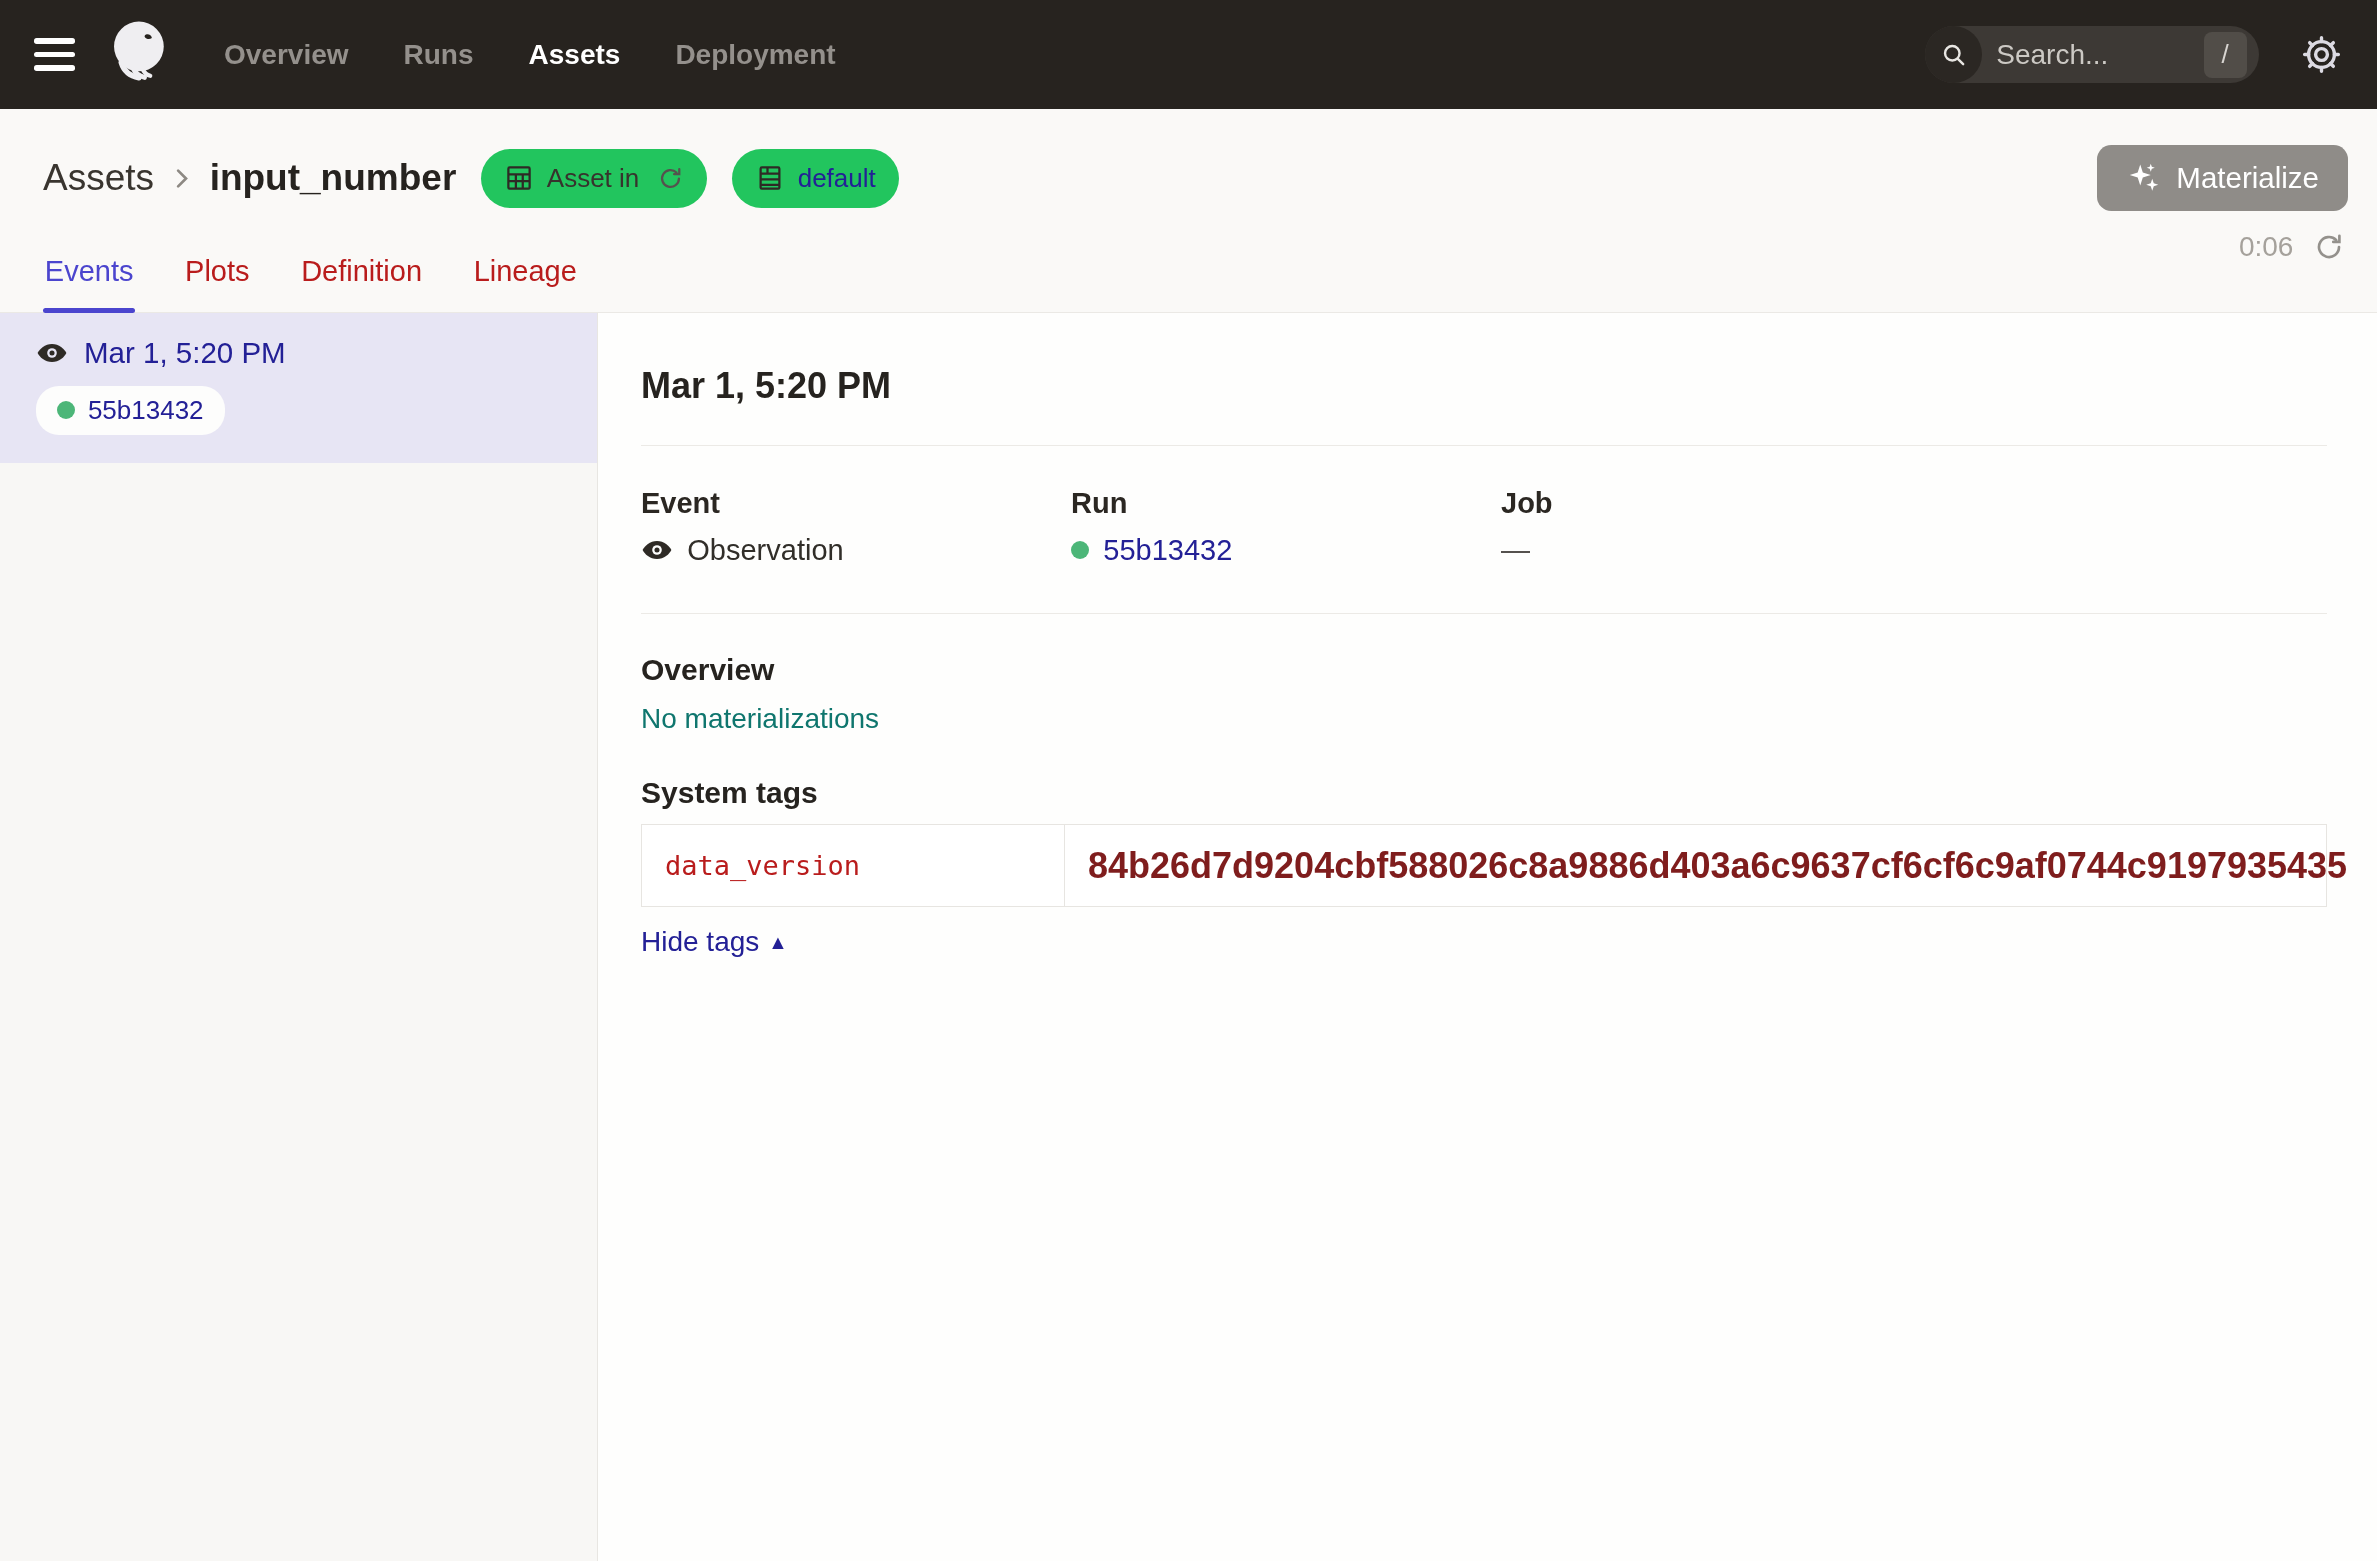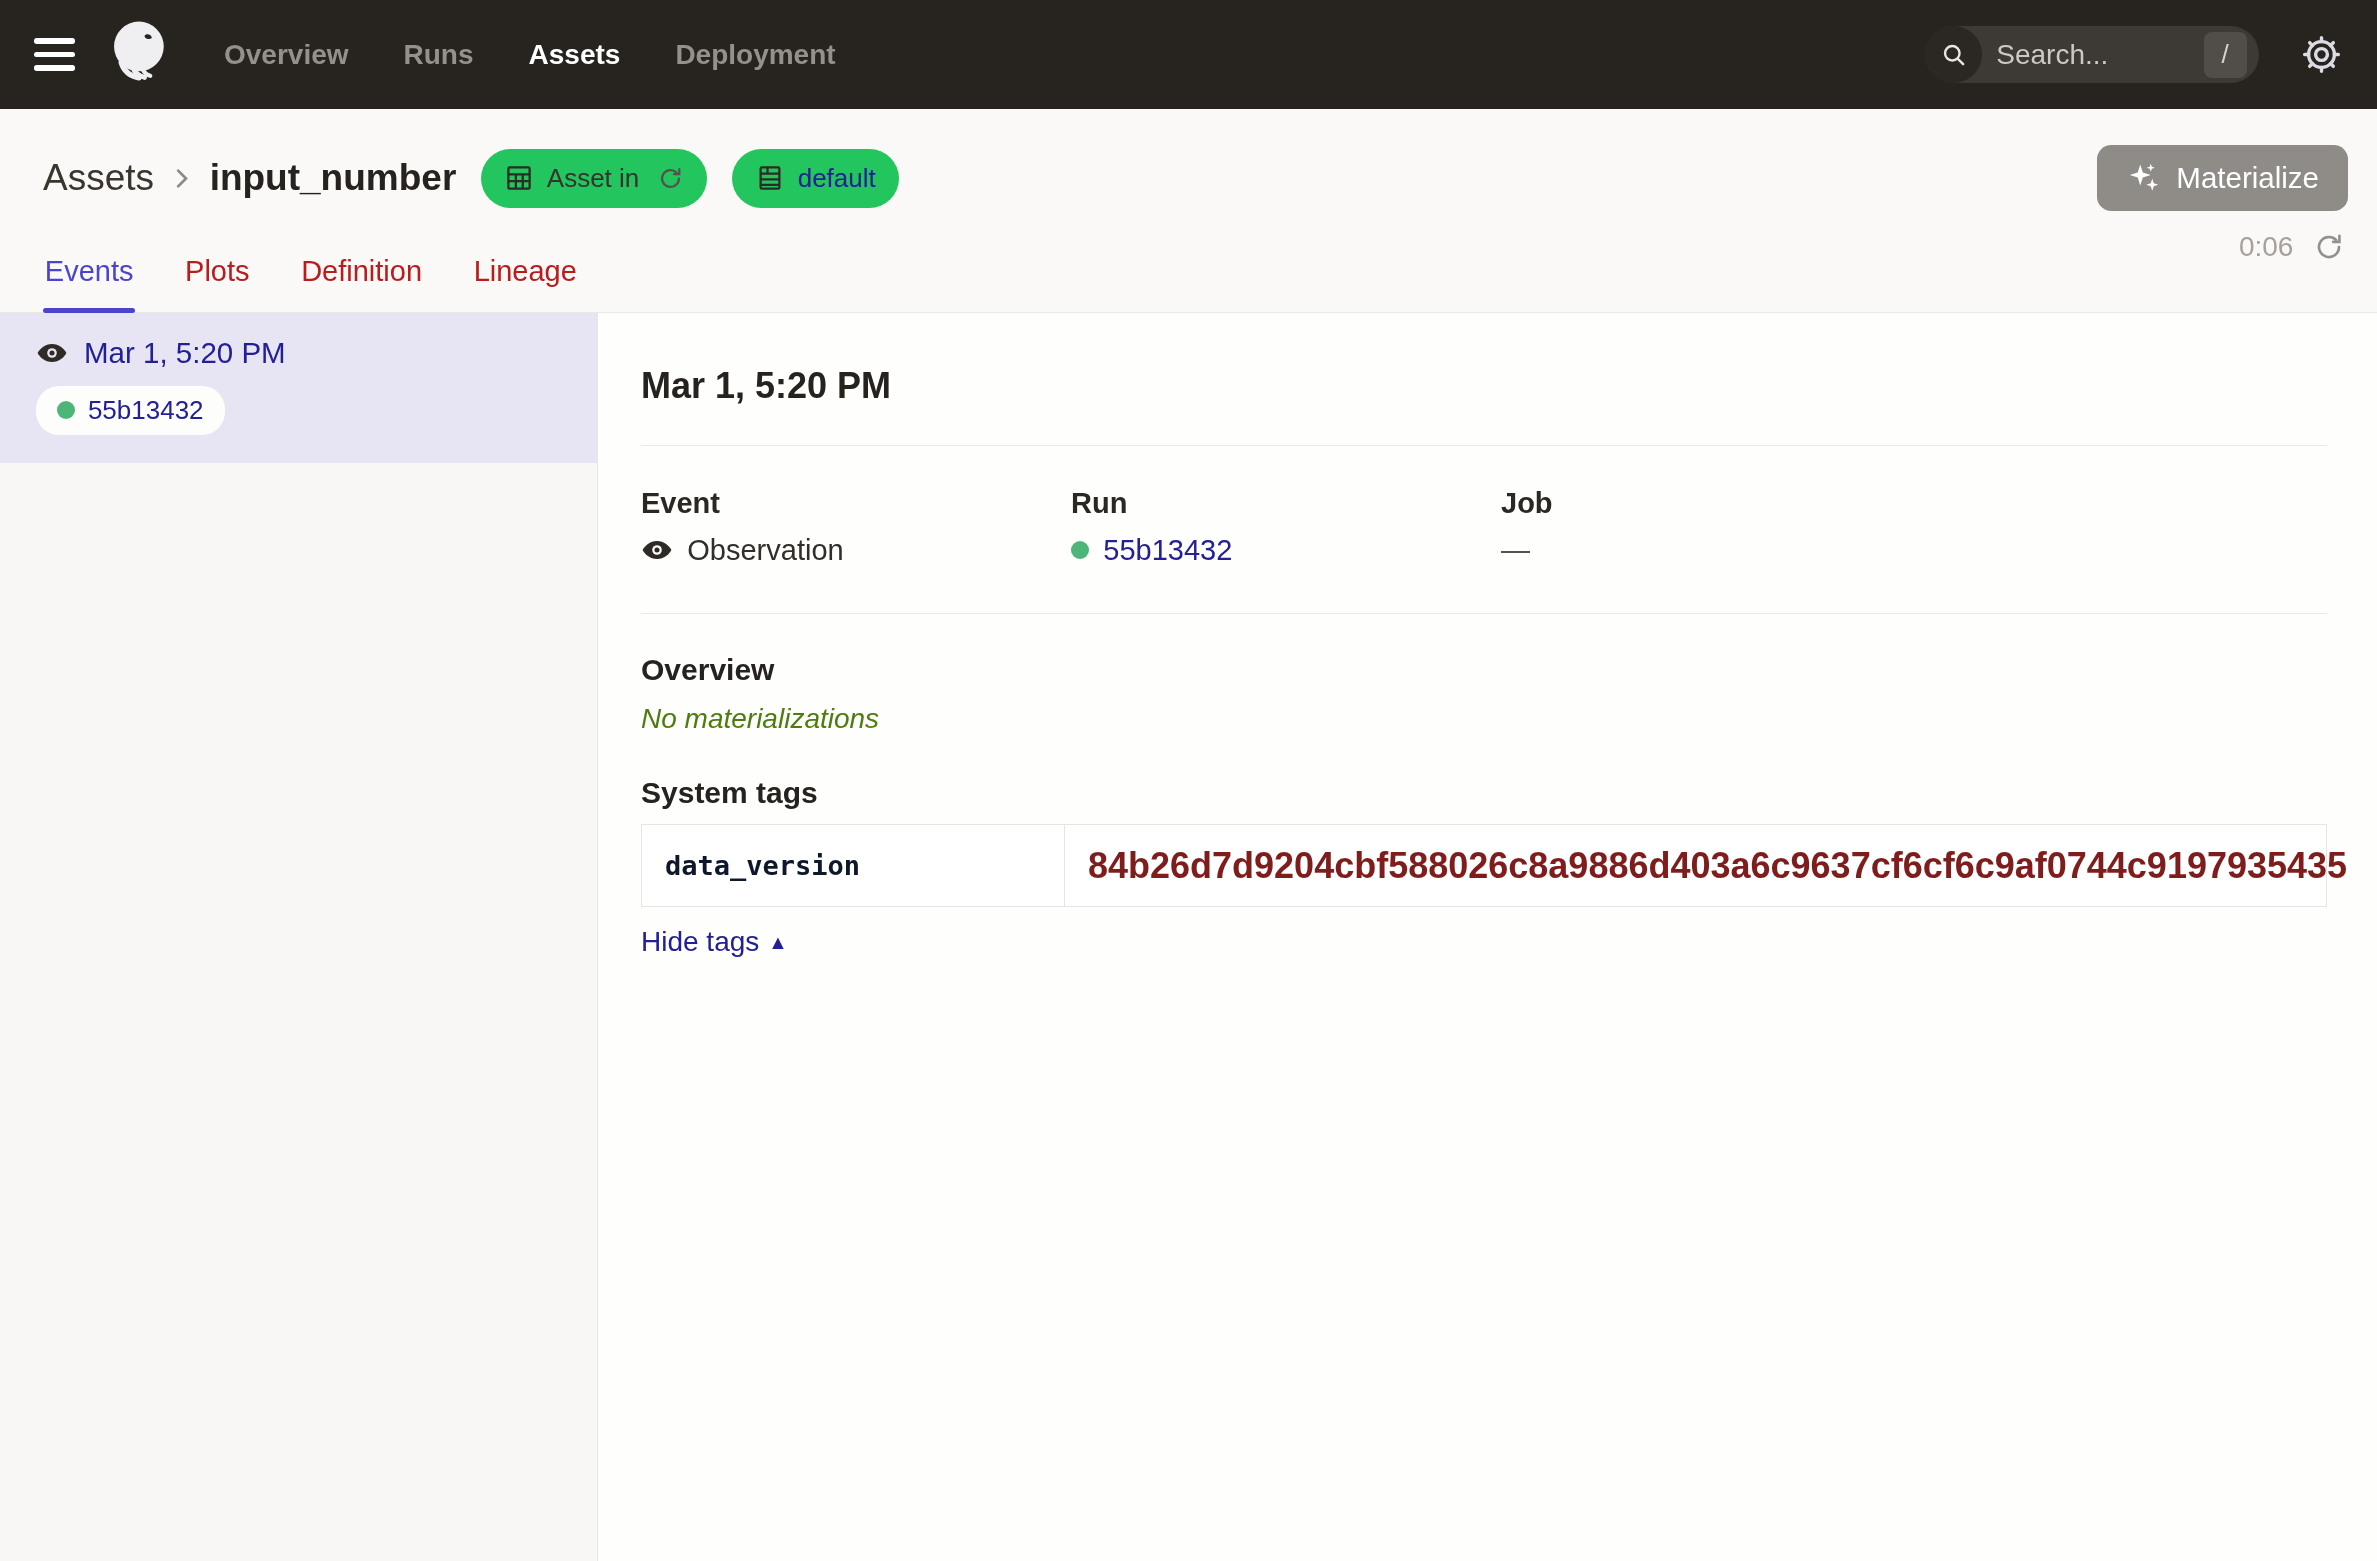--- a/index.html
+++ b/index.html
@@ -108,31 +108,31 @@
   .div2 { margin-top:46px; }
   .cols { display:grid; grid-template-columns:430px 430px 1fr; margin-top:41px; }
   .colhead { font-size:29px; font-weight:600; color:#2B2722; }
   .colval { display:flex; align-items:center; gap:14.3px; margin-top:14.3px; font-size:29px; color:#312E29; }
   .colval .eye { color:#2E2A25; display:flex; }
   .run-link { color:#232096; text-decoration:none; cursor:pointer; }
   .job-empty { color:#55524E; }
 
   .section-h { font-size:30px; font-weight:700; color:#26231F; }
   .meta-h { margin-top:39px; }
-  .meta-empty { margin-top:16px; font-size:28px; color:#4d7c0f;font-style:italic; }
+  .meta-empty { margin-top:16px; font-size:28px; color:#0f766e; }
   .tags-h { margin-top:41px; }
 
   .tagtable {
     margin-top:14.3px; display:flex; border:1.8px solid #E7E5E1; background:#FFFFFF;
     width:100%; max-width:1706px;
   }
   .tagkey {
     width:423px; flex:0 0 auto; border-right:1.8px solid #E7E5E1; padding:19.6px 23px;
-    font-family:"DejaVu Sans Mono","Liberation Mono",monospace; font-size:27px; color:#0f172a;
-    display:flex; align-items:center;font-weight:bold;
+    font-family:"DejaVu Sans Mono","Liberation Mono",monospace; font-size:27px; color:#b91c1c;
+    display:flex; align-items:center;
   }
   .tagval { flex:1; padding:19.6px 23px; font-size:36px; color:#7f1d1d; display:flex; align-items:center;font-weight:bold; }
 
   .hide-tags {
     margin-top:19px; display:inline-flex; align-items:center; gap:9px; background:none; border:none;
     cursor:pointer; color:#232096; font-size:28px; font-weight:500; font-family:inherit;
   }
   .hide-tags .caret { font-size:19.6px; }
 </style>
 </head>

